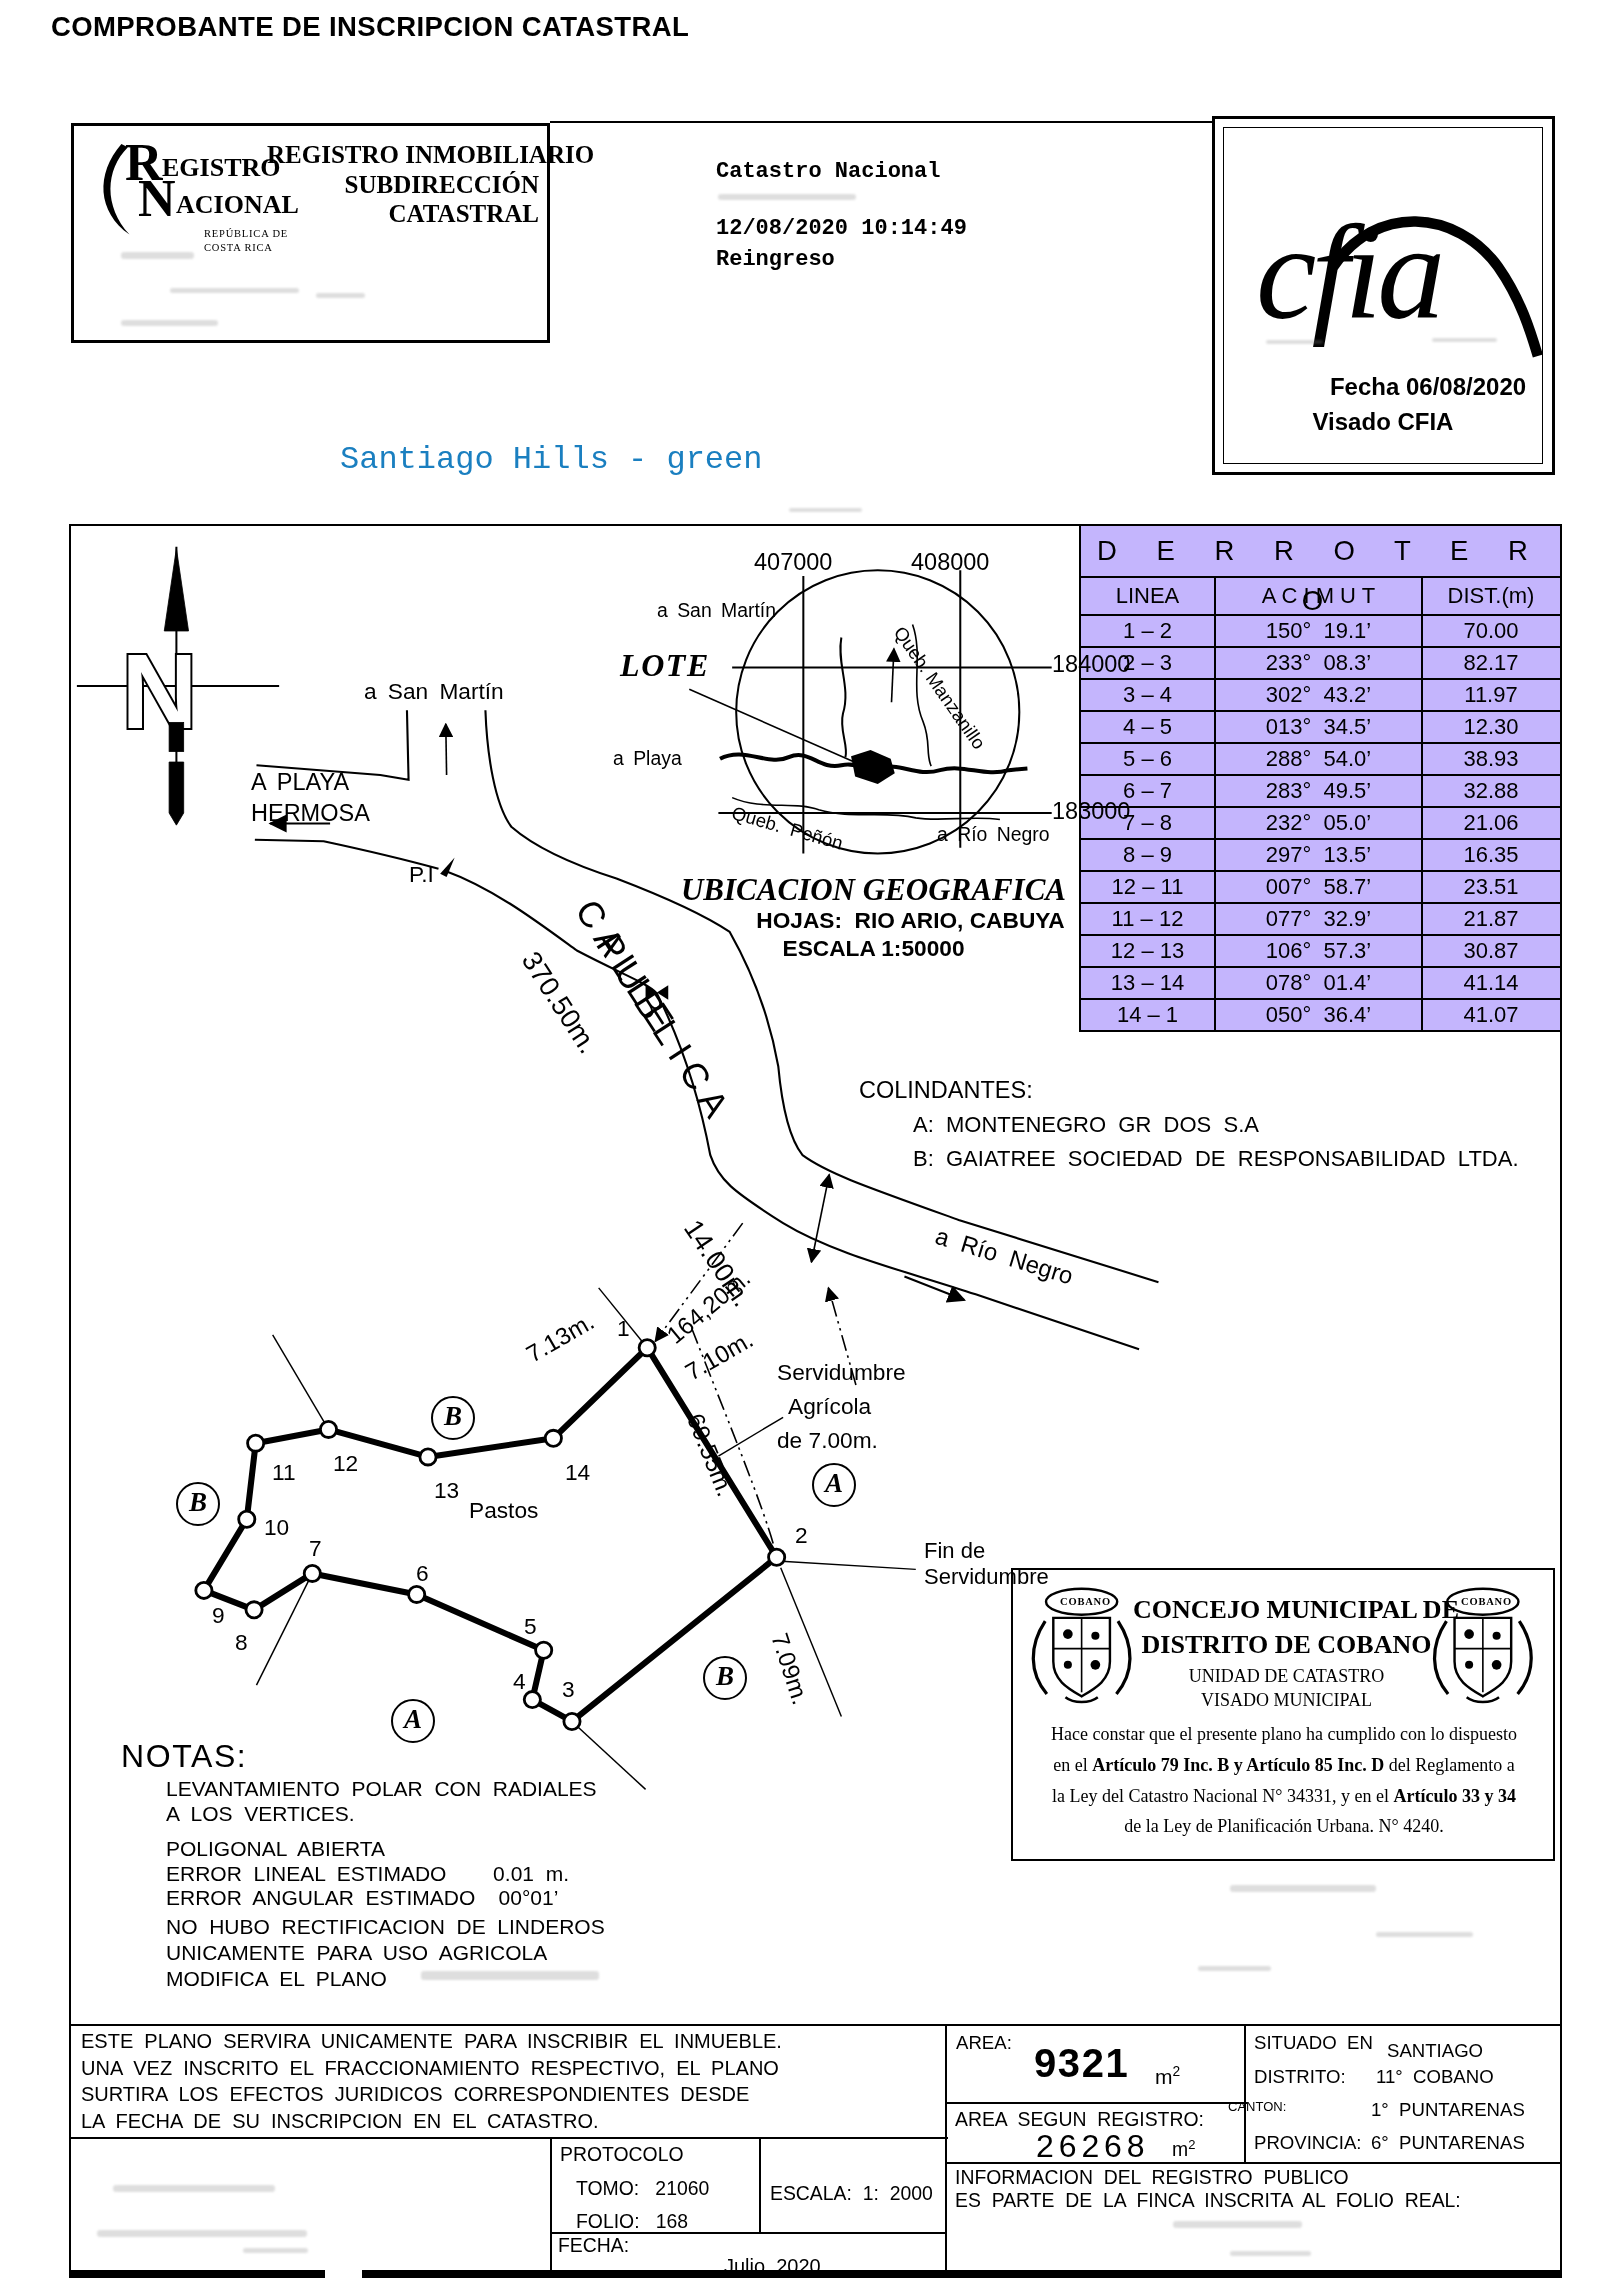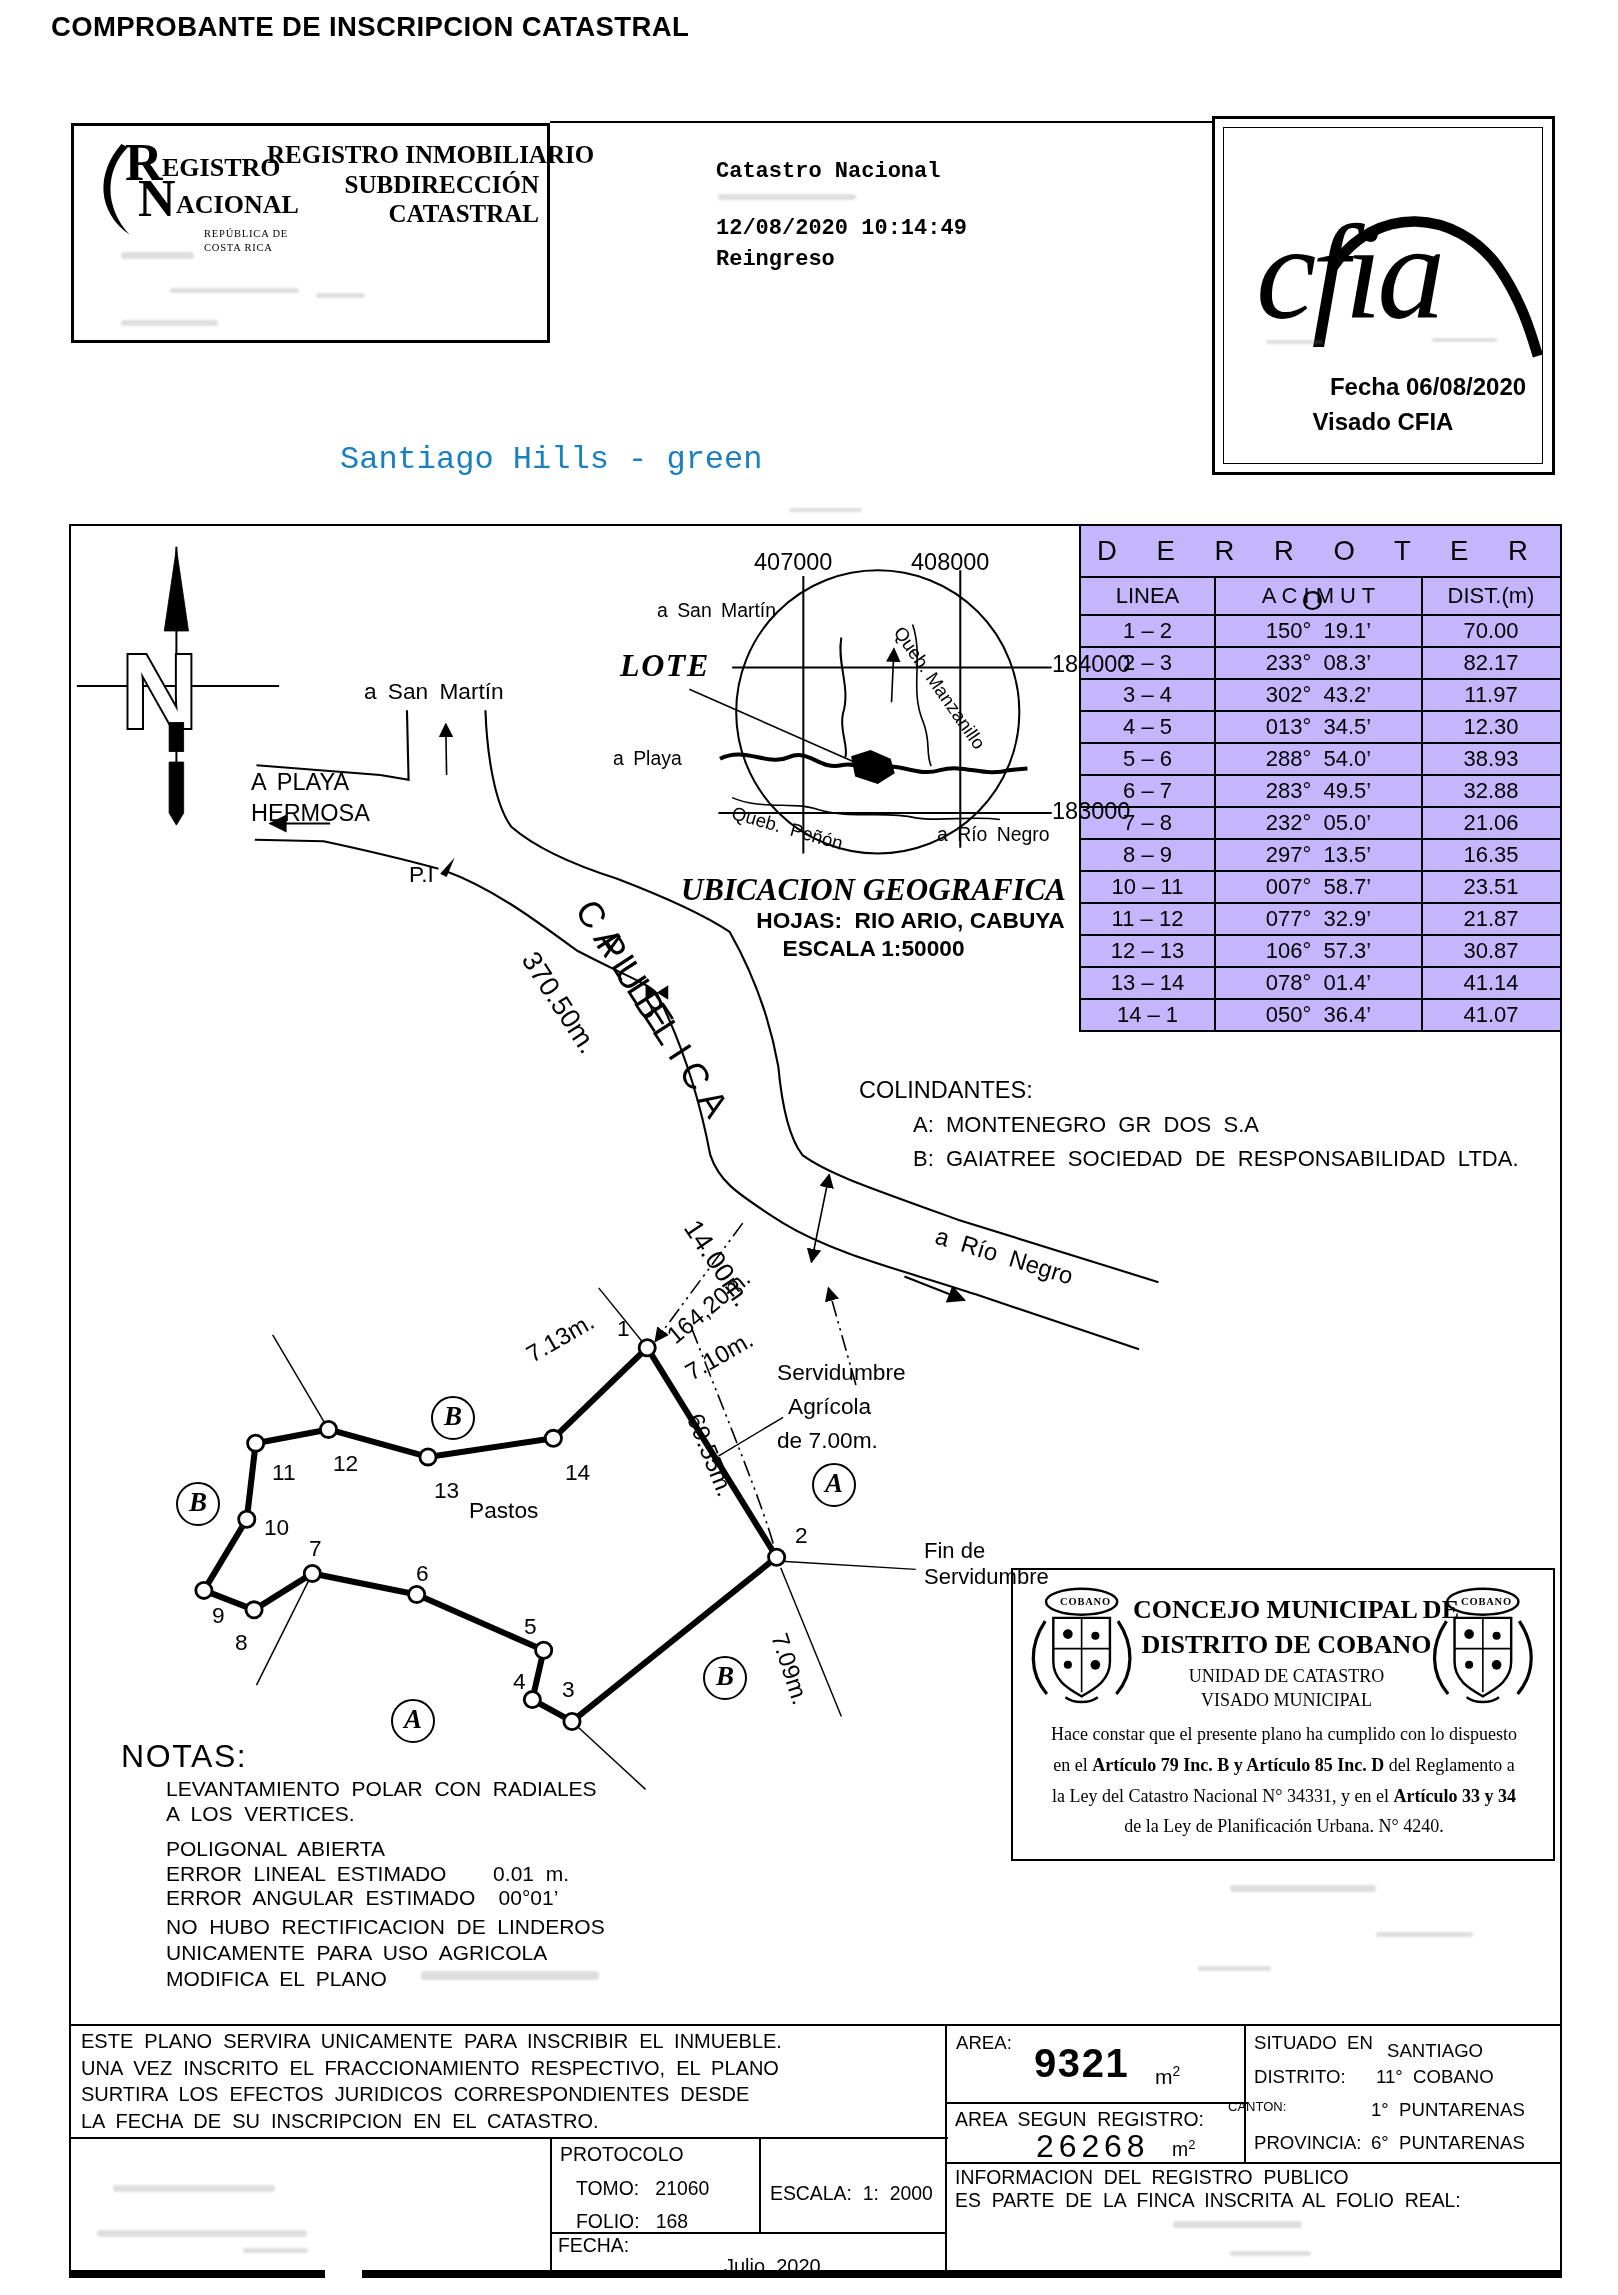--- a/index.html
+++ b/index.html
@@ -233,21 +233,21 @@
           <div class="dc c1">7 – 8</div>
           <div class="dc c2">232°  05.0’</div>
           <div class="dc c3">21.06</div>
         </div>
         <div class="der-row">
           <div class="dc c1">8 – 9</div>
           <div class="dc c2">297°  13.5’</div>
           <div class="dc c3">16.35</div>
         </div>
         <div class="der-row">
-          <div class="dc c1">10 – 11</div>
+          <div class="dc c1">12 – 11</div>
           <div class="dc c2">007°  58.7’</div>
           <div class="dc c3">23.51</div>
         </div>
         <div class="der-row">
           <div class="dc c1">11 – 12</div>
           <div class="dc c2">077°  32.9’</div>
           <div class="dc c3">21.87</div>
         </div>
         <div class="der-row">
           <div class="dc c1">12 – 13</div>

